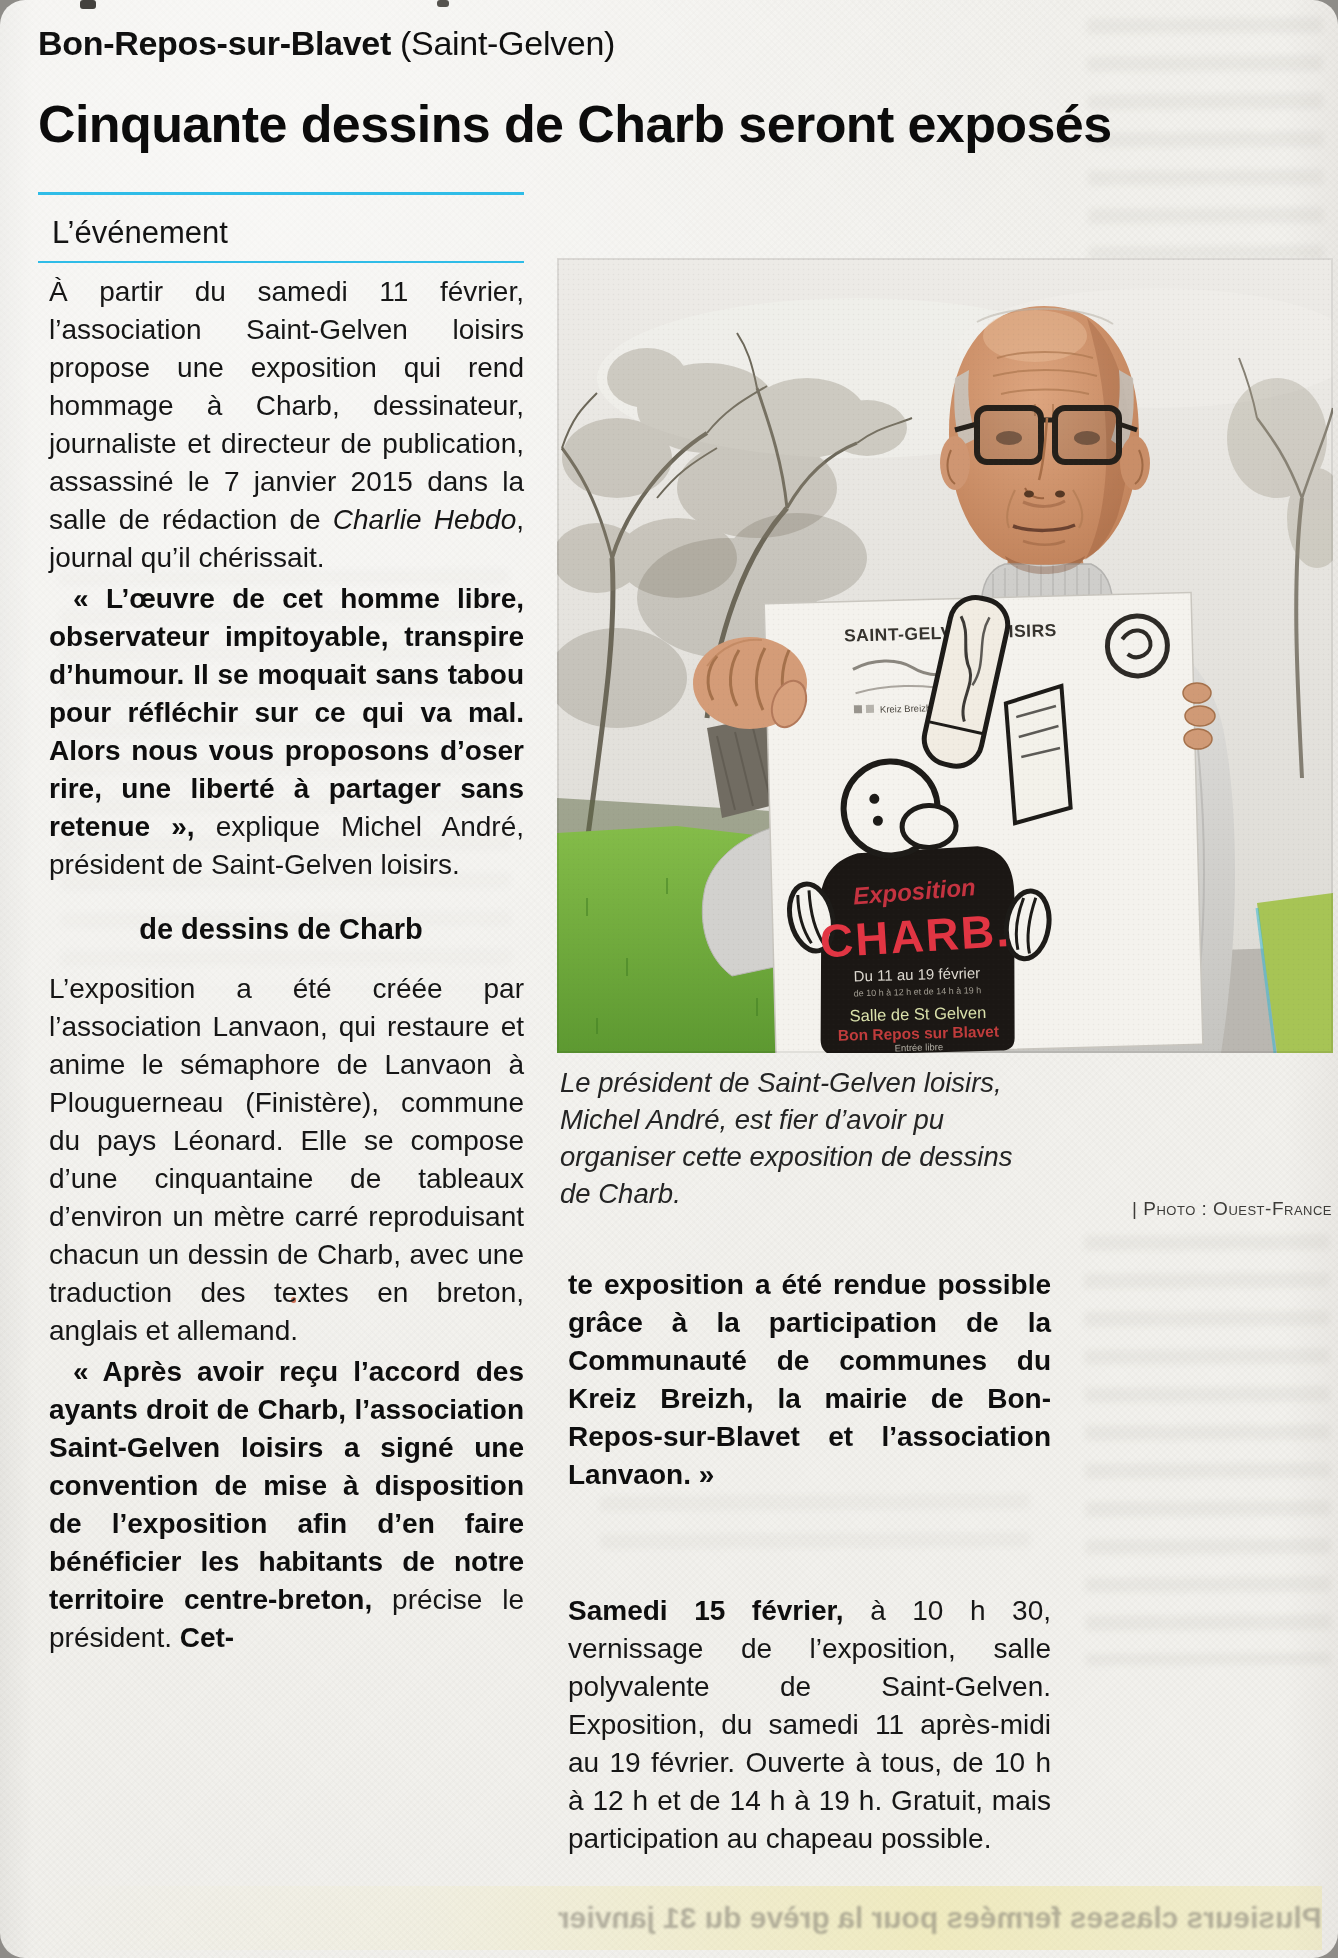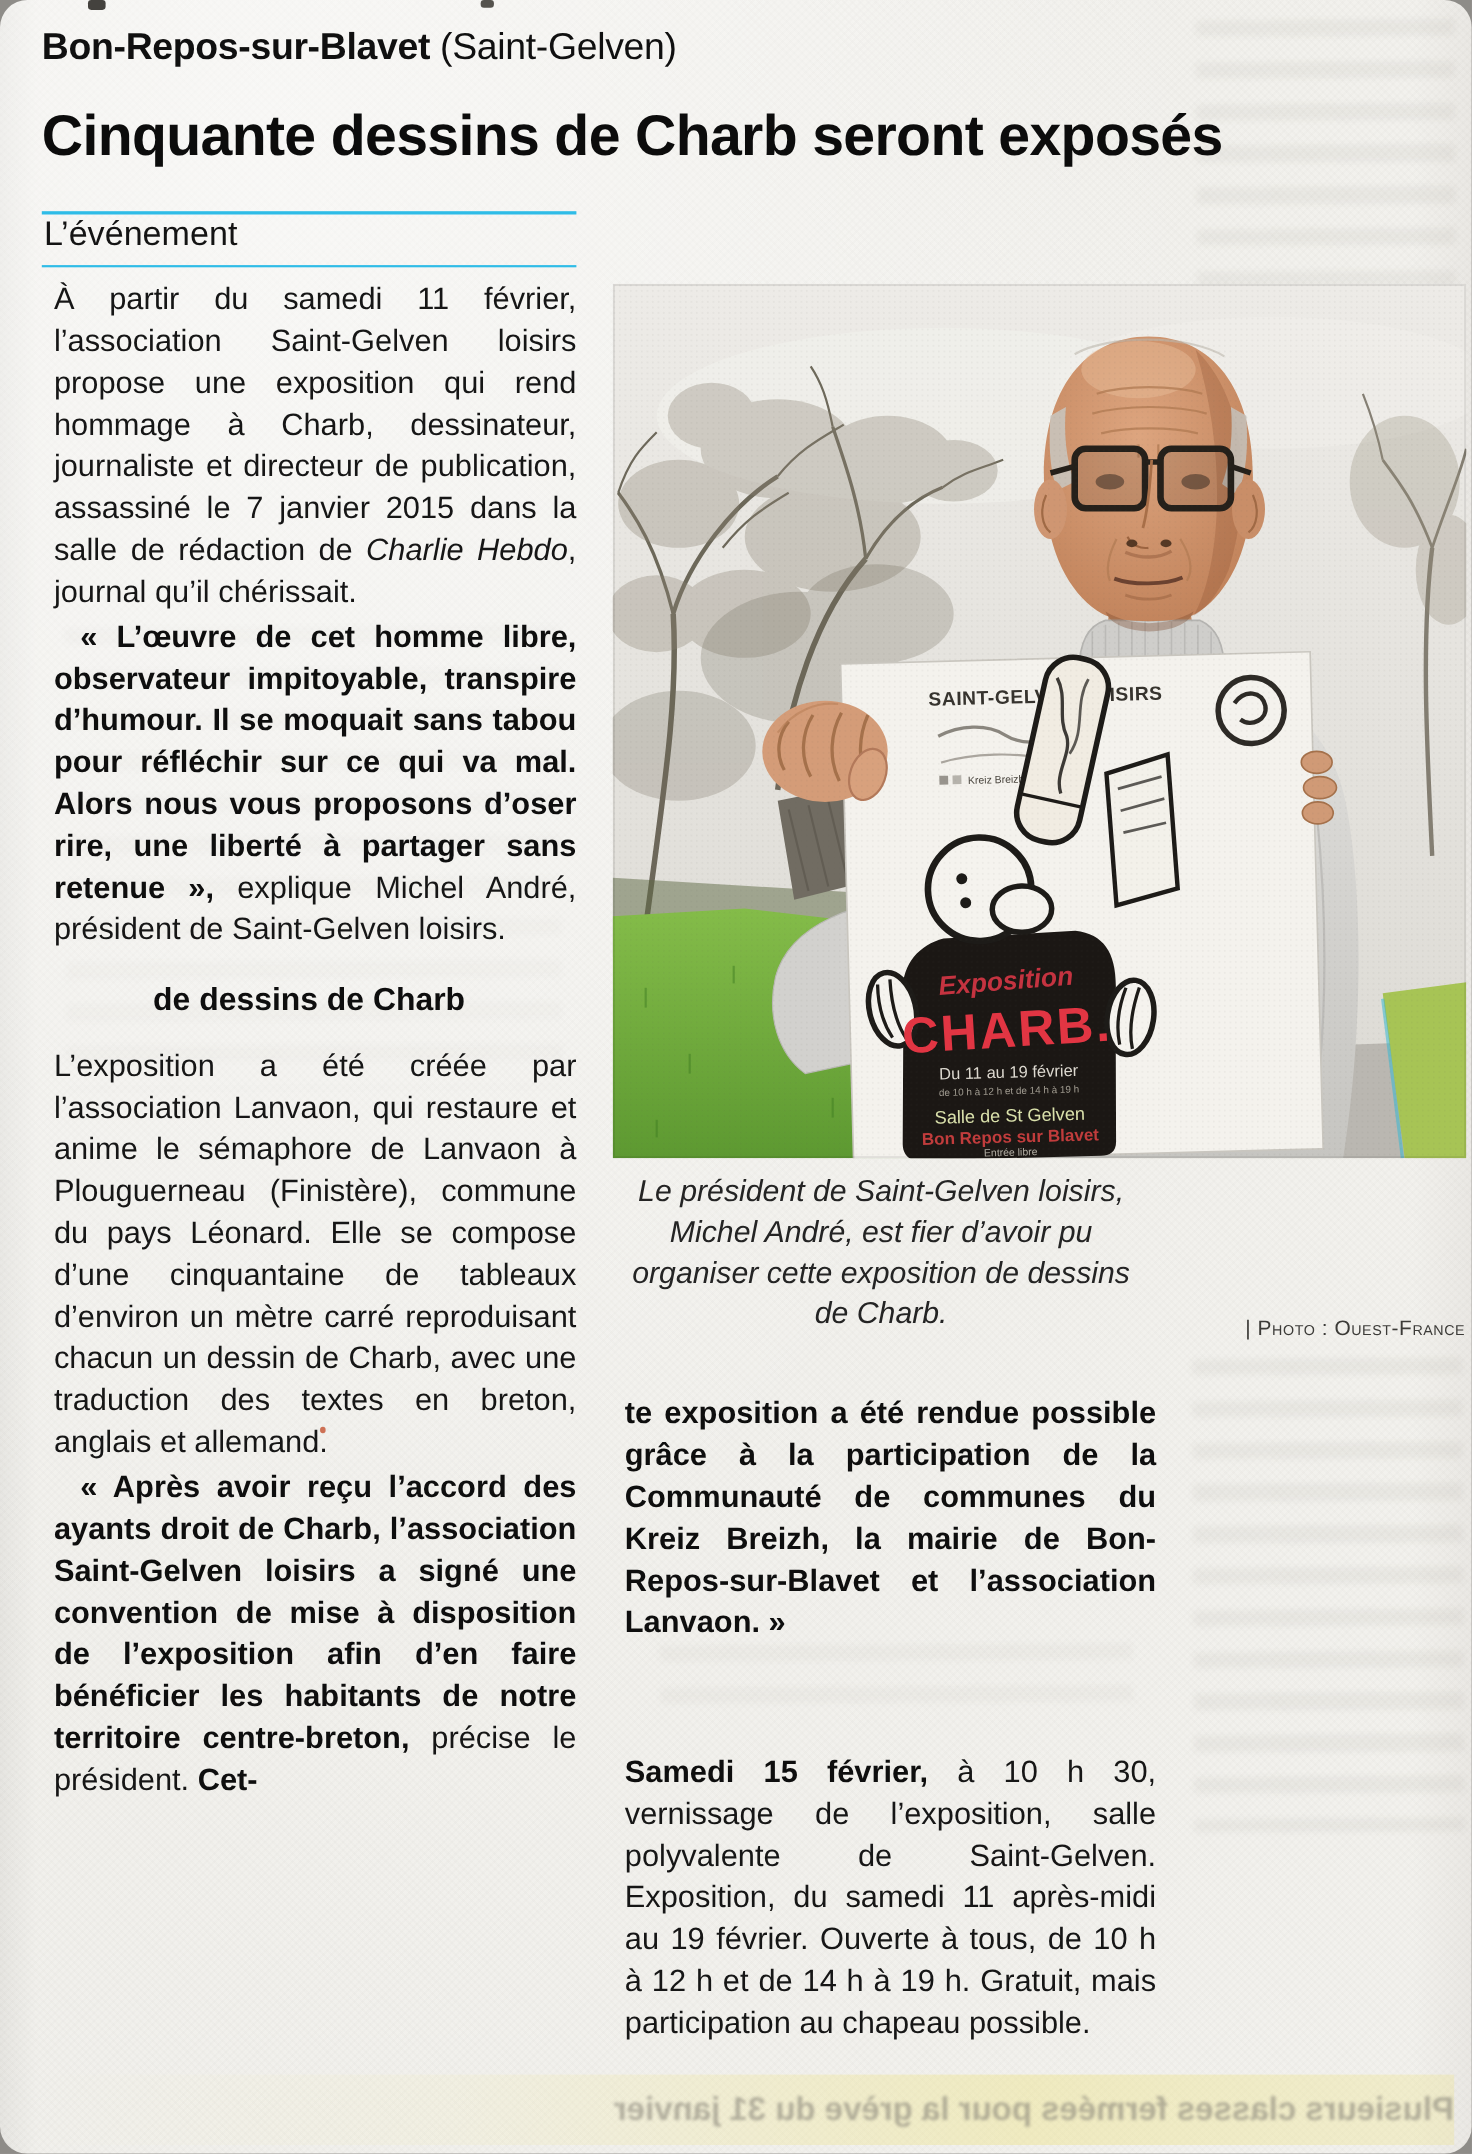--- a/index.html
+++ b/index.html
@@ -15,32 +15,32 @@
     border-radius: 25px;
   }
   .abs{position:absolute;}
   .kicker{left:38px; top:24px; font-size:34px; letter-spacing:-0.3px; color:#101010;}
   .kicker b{font-weight:bold;}
   .headline{left:38px; top:94px; margin:0; font-size:52px; font-weight:bold;
     letter-spacing:-0.6px; white-space:nowrap; color:#0c0c0c;}
   .leftcol{left:38px; top:192px; width:486px;}
   .rule{height:3px; background:#2fbce7; border:none; margin:0;}
   .rule-thin{height:2px;}
-  .section-label{font-size:31px; padding:0 0 10px 2px; color:#141414;}
+  .section-label{font-size:31px; padding:20px 0 10px 2px; color:#141414;margin-left:12px;}
   .body-text, .para{font-size:28px; line-height:38px; text-align:justify;
     text-justify:inter-word; hyphens:auto; -webkit-hyphens:auto;}
   .para{margin:0 0 3px 11px;}
   .leftcol .para:first-of-type{margin-top:10px;}
   .indent{text-indent:24px;}
   .para b{color:#0e0e0e;}
   .subhead{text-align:center; font-weight:bold; font-size:29px; line-height:38px;
     margin:26px 0 22px 0; color:#0e0e0e;}
   .photo-wrap{left:557px; top:258px; width:776px; height:795px;}
   .caption{left:560px; top:1064px; width:482px; font-style:italic; font-size:27.5px;
-    line-height:37px; text-align:center; color:#242424;}
+    line-height:37px; text-align:left; color:#242424;}
   .credit{left:1000px; top:1198px; width:332px; text-align:right; font-size:19px;
     font-variant:small-caps; letter-spacing:.5px; color:#3c3b38;}
   .p5{left:557px; top:1266px; width:483px;}
   .p6{left:557px; top:1592px; width:483px;}
   .ghost{position:absolute; transform:scaleX(-1) rotate(.3deg); opacity:.45;
     background:repeating-linear-gradient(180deg, rgba(128,124,114,.17) 0 15px,
       rgba(128,124,114,0) 15px 38px);
     filter:blur(3px); pointer-events:none;}
   .speck{position:absolute; border-radius:3px;}
   .bleed-band{left:30px; top:1886px; width:1292px; height:64px;

